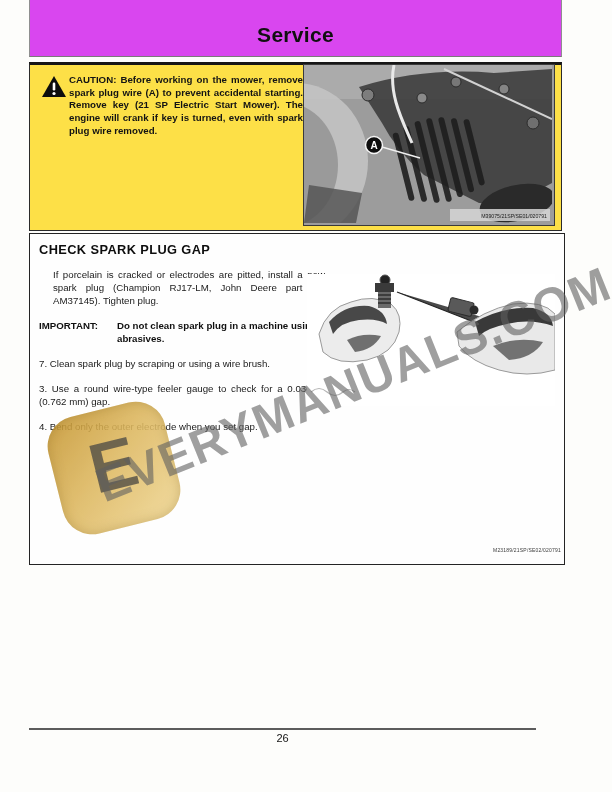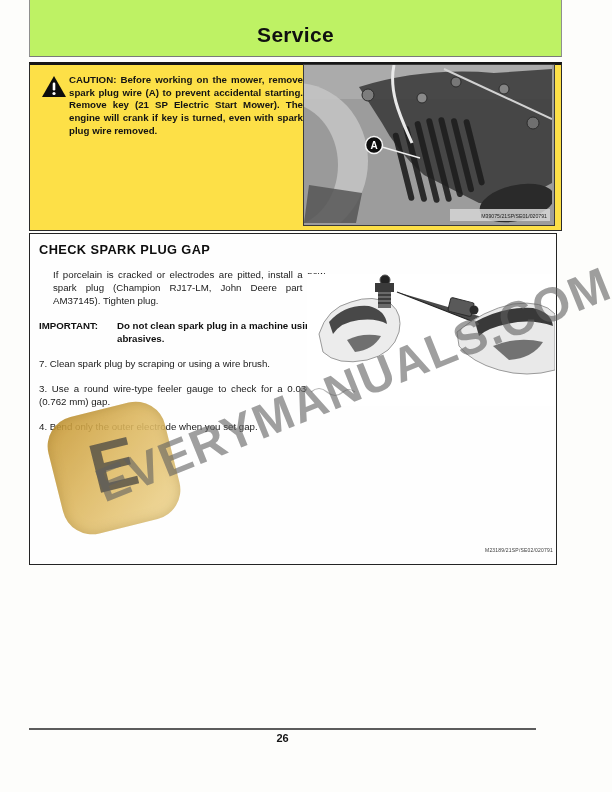--- a/index.html
+++ b/index.html
@@ -9,21 +9,21 @@
     font-family:"Liberation Sans","DejaVu Sans",sans-serif;
     color:#161616;
   }
   .abs{position:absolute;}
 
   
   .header-box{
     left:29px;top:0px;width:531px;height:56px;
     border-left:1px solid #8f8f8f;border-right:1px solid #8f8f8f;border-bottom:1px solid #7a7a7a;
     display:flex;align-items:flex-end;justify-content:center;
-    background:#bef264;
+    background:#d946ef;
     text-align:right;
   }
   .header-title{
     font-size:21px;font-weight:bold;letter-spacing:.3px;color:#101010;
     padding-bottom:9px;
   }
 
   
   .caution-box{
     left:29px;top:62px;width:531px;height:165px;
@@ -37,21 +37,21 @@
     text-align:justify;color:#141414;
   }
   .photo1-frame{
     left:273px;top:-1px;width:250px;height:160px;
     border:1px solid #3a3a3a;background:#9c9c9c;overflow:hidden;
   }
 
   
   .section-box{
     left:29px;top:233px;width:526px;height:330px;
-    border:1px solid #242424;background:#fefefe;
+    border:1px solid #242424;background:#fefefe;padding-left:8px;
   }
   .section-content{position:absolute;left:9px;top:8px;width:286px;}
   .section-heading{
     font-size:12.8px;font-weight:bold;letter-spacing:.4px;color:#0e0e0e;
     margin:0 0 11px 0;
   }
   .para{
     font-size:9.7px;line-height:13.2px;margin:0 0 11.5px 0;
     text-align:justify;color:#1a1a1a;
   }
@@ -64,21 +64,21 @@
   .important .txt{flex:1 1 auto;margin-left:12px;}
   .illus2{left:277px;top:40px;width:248px;height:132px;}
   .img-caption2{
     right:3px;top:313px;font-size:5px;color:#3a3a3a;letter-spacing:.2px;
   }
 
   
   .footer-rule{left:29px;top:728px;width:507px;height:2px;background:#5c5c5c;}
   .page-number{
     left:29px;top:732px;width:507px;text-align:center;
-    font-size:11px;font-weight:bold;color:#141414;
+    font-size:11px;font-weight:normal;color:#141414;
   }
 
   
   .wm-logo{
     left:54px;top:408px;width:120px;height:120px;border-radius:30px;
     transform:rotate(-14deg);
     background:linear-gradient(140deg,#c5952f 0%,#ddb75e 45%,#f0d794 100%);
     opacity:.88;display:flex;align-items:center;justify-content:center;
     z-index:40;box-shadow:inset 0 0 12px rgba(120,85,10,.35);
   }

